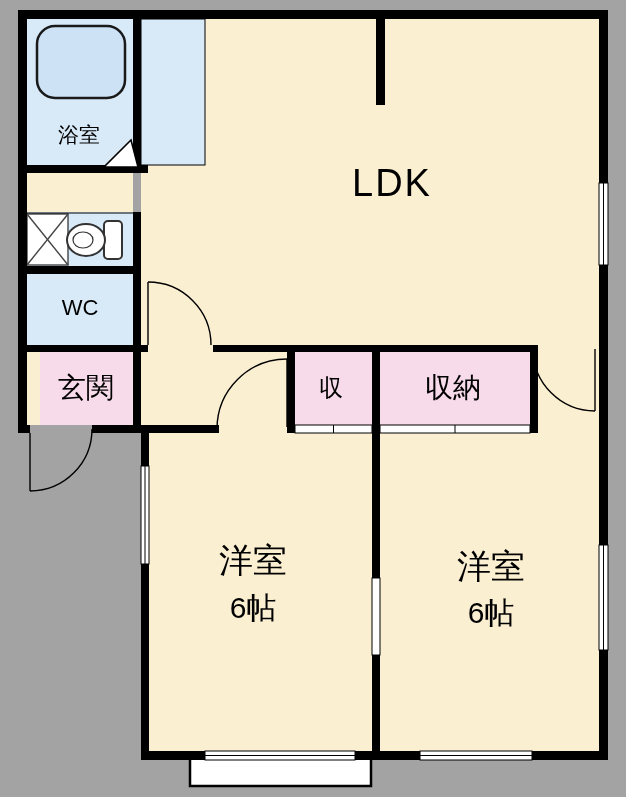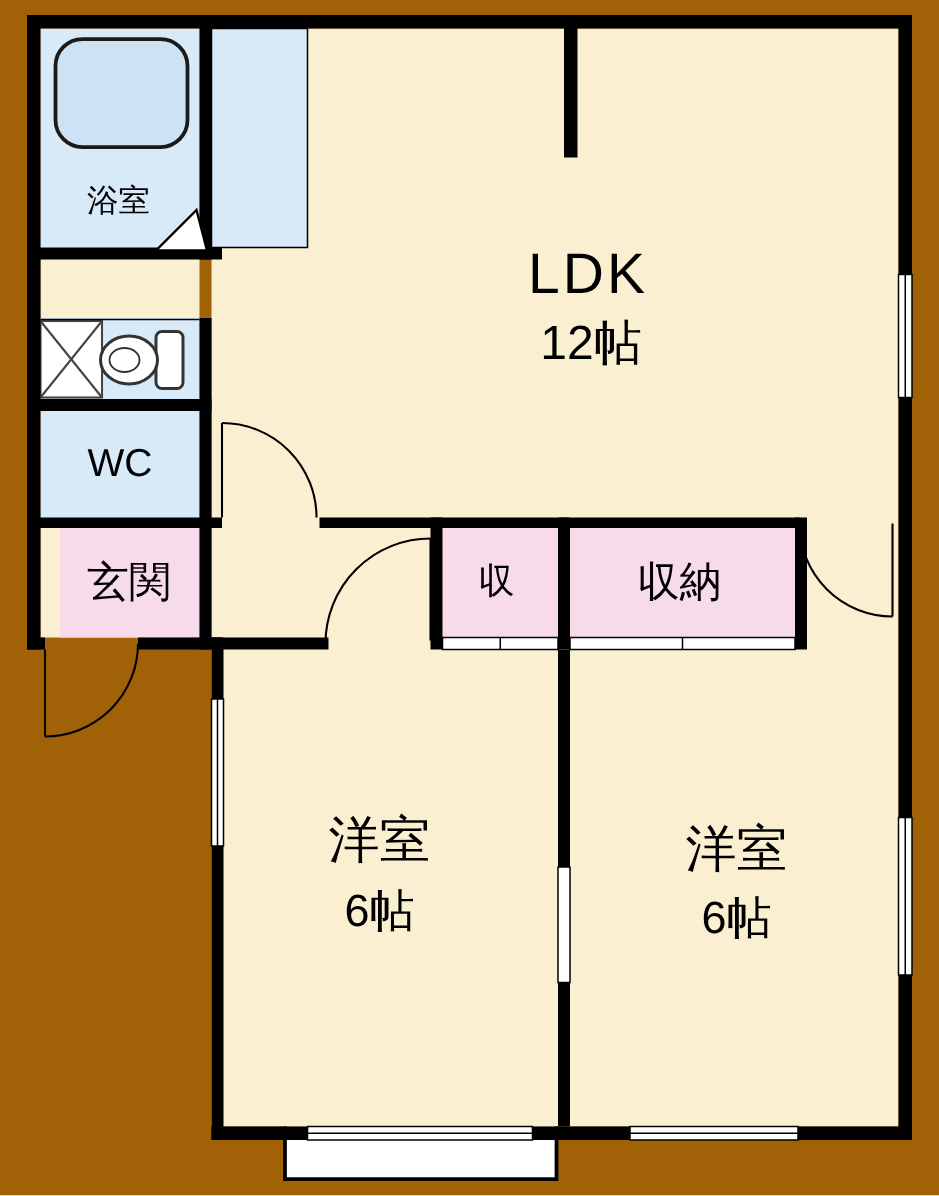--- a/index.html
+++ b/index.html
@@ -1,17 +1,17 @@
 <!DOCTYPE html>
 <html><head>
 <meta charset="utf-8">
 <style>
   html,body{margin:0;padding:0;background:#fff;}
   #stage{
-    position:relative;width:626px;height:797px;background:#a16207;overflow:hidden;
+    position:relative;width:626px;height:797px;background:#a3a3a3;overflow:hidden;
     font-family:"Liberation Sans","DejaVu Sans",sans-serif;
   }
   #plan-svg{position:absolute;left:0;top:0;}
   .w{fill:#000;}
   .thin{stroke:#000;stroke-width:1;fill:none;}
   .arc{stroke:#000;stroke-width:1.4;fill:none;}
   .leaf{stroke:#000;stroke-width:1.4;}
   .label{
     position:absolute;transform:translate(-50%,-50%);
     color:#000;font-weight:500;white-space:nowrap;text-align:center;line-height:1;
@@ -123,23 +123,22 @@
     </g>
     <g>
       <line class="leaf" x1="595" y1="349" x2="595" y2="411"></line>
       <path class="arc" d="M 533,349 A 62,62 0 0 0 595,411"></path>
     </g>
     <polygon points="104,167 138,167 131,140" fill="#ffffff" stroke="#000" stroke-width="1.6"></polygon>
   </g>
 </svg>
 
   <div class="label" style="left:79px;top:134px;font-size:21px;">浴室</div>
-  <div class="label" style="left:80px;top:308px;font-size:26px;">WC</div>
+  <div class="label" style="left:80px;top:308px;font-size:22px;">WC</div>
   <div class="label" style="left:86px;top:388px;font-size:28px;">玄関</div>
   <div class="label" style="left:392px;top:183px;font-size:38px;letter-spacing:2px;">LDK</div>
-  <div class="label" style="left:394px;top:228px;font-size:32px;">12帖</div>
   <div class="label" style="left:331px;top:388px;font-size:24px;">収</div>
   <div class="label" style="left:453px;top:388px;font-size:28px;">収納</div>
   <div class="label" style="left:253px;top:560px;font-size:34px;">洋室</div>
   <div class="label" style="left:253px;top:608px;font-size:30px;">6帖</div>
   <div class="label" style="left:491px;top:566px;font-size:34px;">洋室</div>
   <div class="label" style="left:491px;top:613px;font-size:30px;">6帖</div>
 </div>
 
 </body></html>

